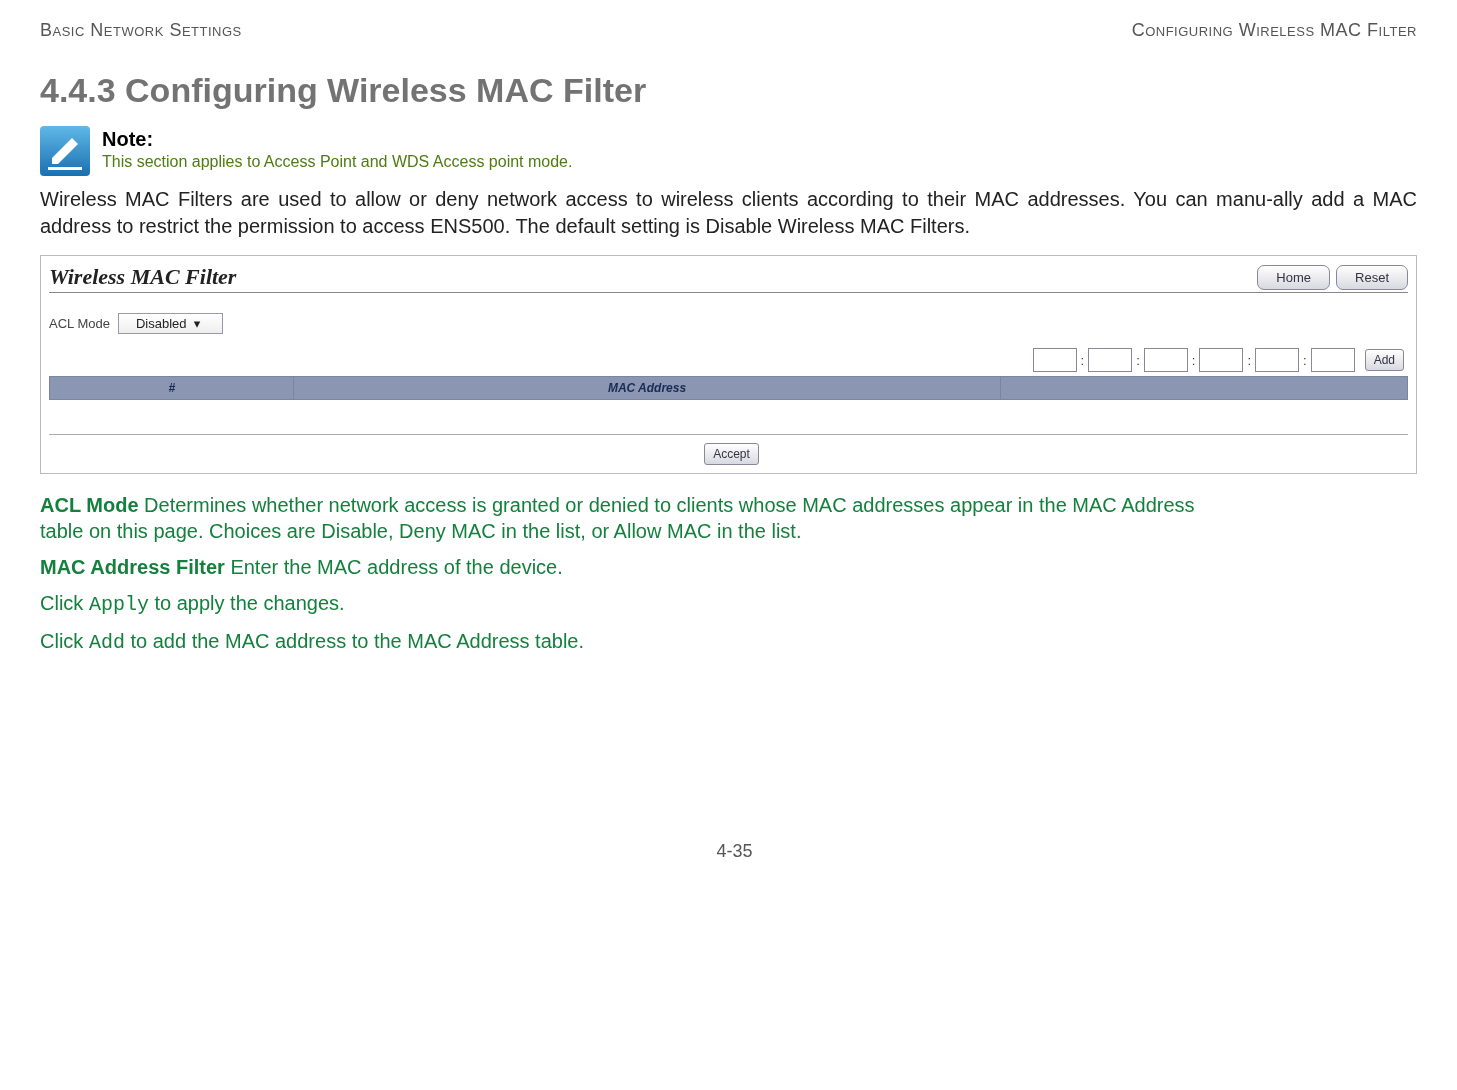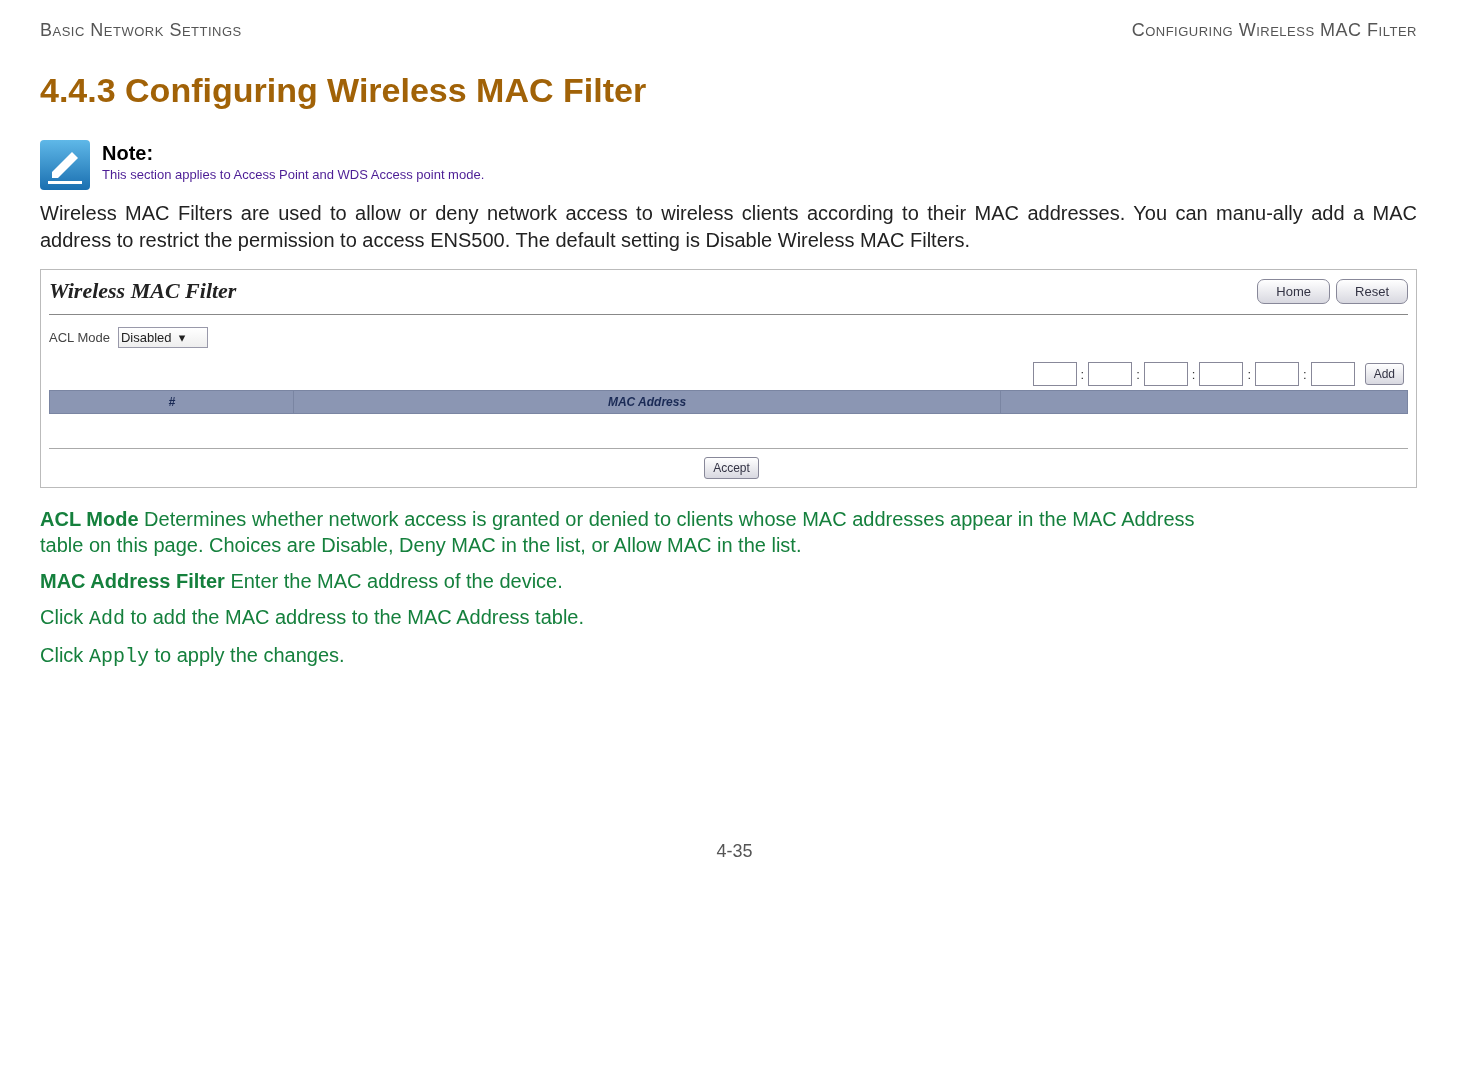--- a/index.html
+++ b/index.html
@@ -22,22 +22,22 @@
     font-variant: small-caps;
     color: #555555;
     font-size: 18px;
     margin-bottom: 30px;
     letter-spacing: 0.5px;
   }
   .section-heading {
     font-family: Verdana, Geneva, sans-serif;
     font-weight: bold;
     font-size: 34px;
-    color: #a16207;
-    margin-bottom: 30px;
+    color: #737373;
+    margin-bottom: 16px;
   }
   .note-block {
     display: flex;
     align-items: flex-start;
     margin-bottom: 10px;
   }
   .note-icon {
     width: 50px;
     height: 50px;
     background: linear-gradient(to bottom, #5fb8e8, #1a6fb0);
@@ -62,44 +62,44 @@
   }
   .note-content {
     padding-top: 2px;
   }
   .note-label {
     font-weight: bold;
     font-size: 20px;
     margin-bottom: 2px;
   }
   .note-text {
-    font-size: 13px;
-    color: #4c1d95;
+    font-size: 16px;
+    color: #4d7c0f;
   }
   .body-text {
     font-size: 20px;
     color: #222222;
     line-height: 1.35;
     margin-bottom: 15px;
     text-align: justify;
   }
   .screenshot {
     border: 1px solid #bbbbbb;
     background: #ffffff;
     margin-top: 5px;
     margin-bottom: 18px;
     padding: 8px;
   }
   .sshot-header {
     display: flex;
     justify-content: space-between;
     align-items: center;
     border-bottom: 1px solid #888888;
-    padding-bottom: 10px;
-    margin-bottom: 12px;
+    padding-bottom: 2px;
+    margin-bottom: 20px;
   }
   .sshot-title {
     font-family: Georgia, "Times New Roman", serif;
     font-weight: bold;
     font-style: italic;
     font-size: 22px;
     color: #222222;
   }
   .sshot-buttons {
     display: flex;
@@ -119,21 +119,21 @@
     align-items: center;
     gap: 8px;
     font-size: 13px;
     color: #444444;
     margin-bottom: 14px;
   }
   .acl-select {
     background: linear-gradient(to bottom, #ffffff, #eeeeee);
     border: 1px solid #9999aa;
     font-size: 13px;
-    padding: 2px 22px 2px 2px;
+    padding: 2px 22px 2px 17px;
     position: relative;
     color: #222222;
   }
   .acl-select::after {
     content: "";
   }
   .mac-input-row {
     display: flex;
     align-items: center;
     justify-content: flex-end;
@@ -289,22 +289,22 @@
   <div class="def-paragraph">
     <span class="term">ACL Mode</span><span>  Determines whether network access is granted or denied to clients whose MAC addresses appear in the MAC Address</span><br>
     <span>table on this page. Choices are Disable, Deny MAC in the list, or Allow MAC in the list.</span>
   </div>
 
   <div class="def-paragraph">
     <span class="term">MAC Address Filter</span><span>  Enter the MAC address of the device.</span>
   </div>
 
   <div class="def-paragraph">
+    <span>Click </span><span class="mono">Apply</span><span> to apply the changes.</span>
+  </div>
+
+  <div class="def-paragraph">
     <span>Click </span><span class="mono">Add</span><span> to add the MAC address to the MAC Address table.</span>
   </div>
 
-  <div class="def-paragraph">
-    <span>Click </span><span class="mono">Apply</span><span> to apply the changes.</span>
-  </div>
-
   <div class="page-number">4-35</div>
 
 </div>
 
 </body></html>

